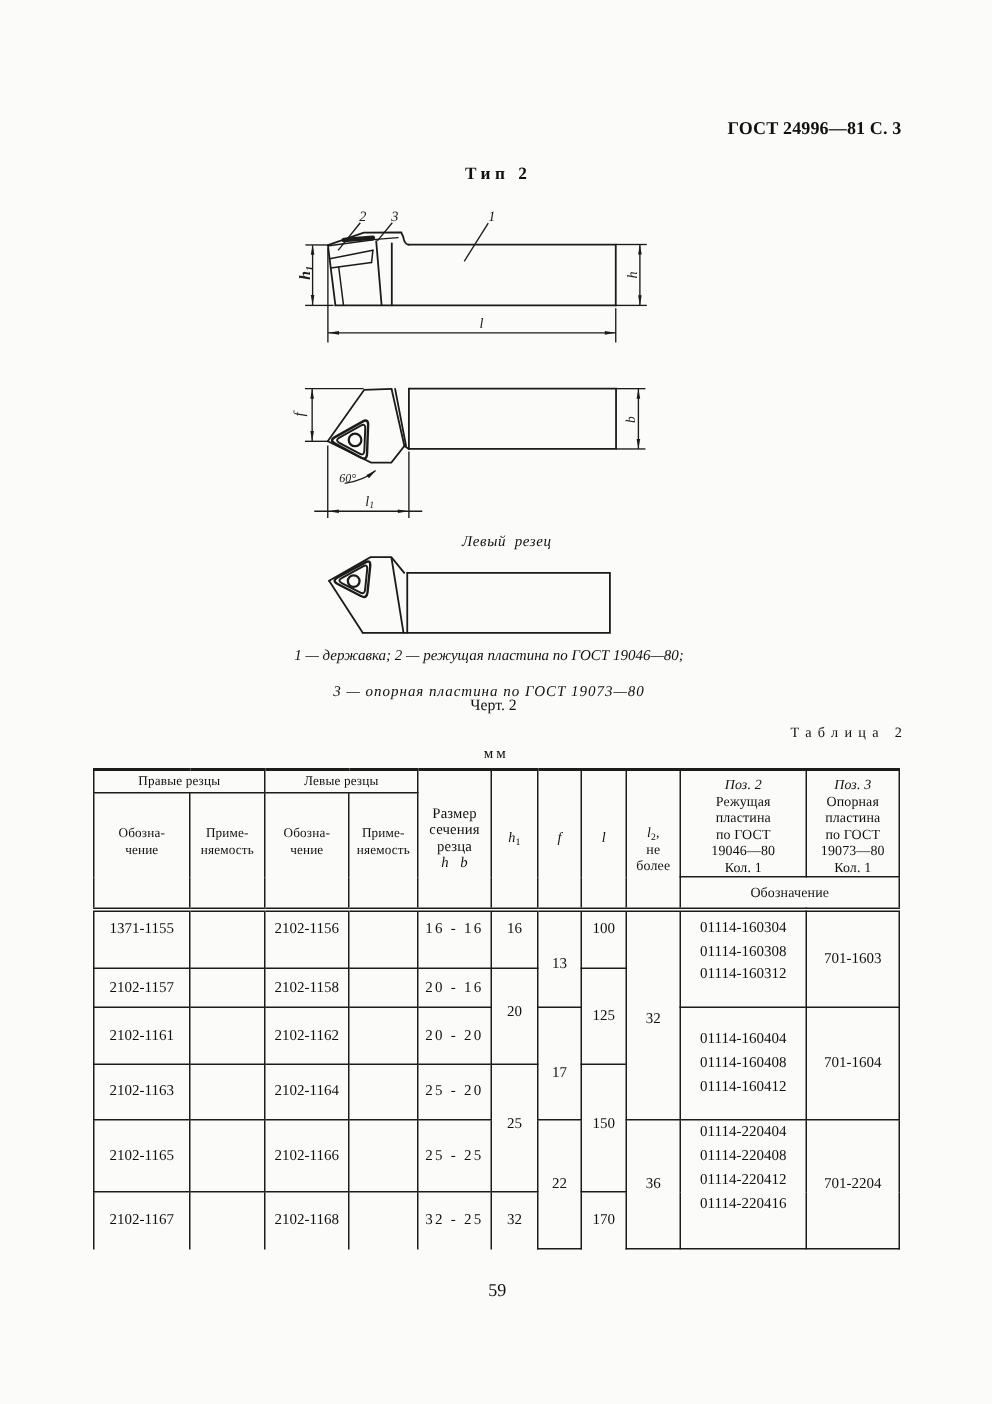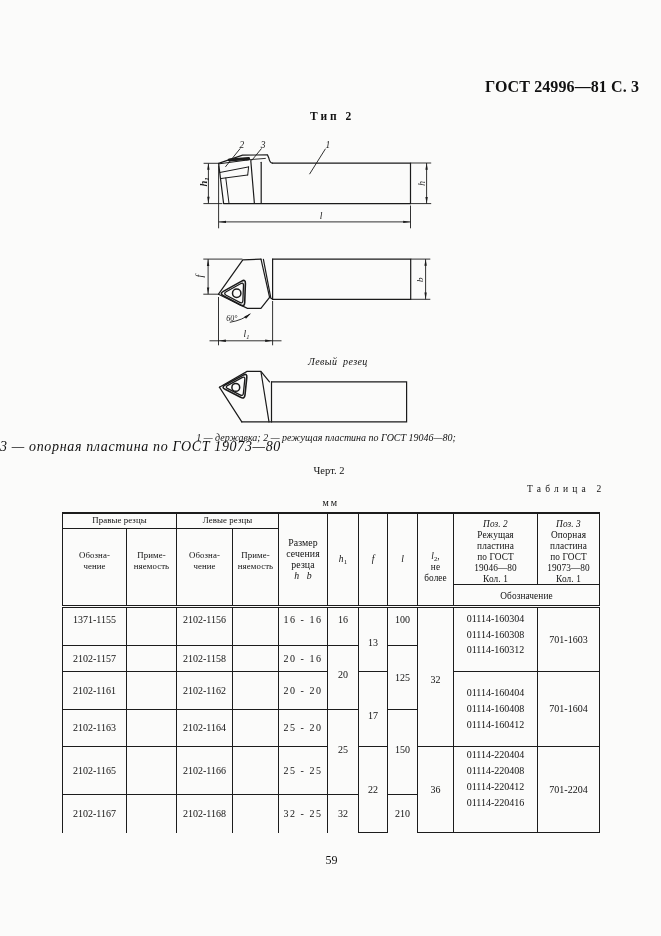--- a/index.html
+++ b/index.html
@@ -1,22 +1,22 @@
 <!DOCTYPE html>
 <html><head>
 <meta charset="utf-8">
 <style>
 html,body{margin:0;padding:0;}
 body{width:661px;height:936px;background:#fbfbfa;font-family:"Liberation Serif",serif;color:#111;position:relative;overflow:hidden;}
 .abs{position:absolute;white-space:nowrap;}
-#gost{top:78px;left:485px;font-size:16px;font-weight:bold;letter-spacing:0.1px;}
+#gost{top:78px;left:485px;font-size:12px;font-weight:bold;letter-spacing:0.1px;}
 #tip2{top:110px;left:310px;font-size:11.5px;font-weight:bold;letter-spacing:3px;}
 #levy{top:356px;left:308px;font-style:italic;font-size:10px;letter-spacing:0.4px;}
 #cap1{top:431.5px;left:0;width:652px;text-align:center;font-style:italic;font-size:10px;}
-#cap2{top:439px;left:0;width:652px;text-align:left;font-style:italic;font-size:14px;letter-spacing:0.65px;}
+#cap2{top:456px;left:0;width:652px;text-align:center;font-style:italic;font-size:10px;letter-spacing:0.65px;}
 #chert{top:465px;left:0;width:658px;text-align:center;font-size:10.5px;}
 #tab2{top:483.5px;left:527px;font-size:9.5px;letter-spacing:4.2px;}
 #mm{top:497px;left:322.5px;font-size:10px;letter-spacing:2px;}
 #pg{top:853px;left:1px;width:661px;text-align:center;font-size:12px;}
 
 #tbl{position:absolute;left:62px;top:512px;border-collapse:collapse;table-layout:fixed;font-family:"Liberation Serif",serif;}
 #tbl td{border:1px solid #1c1c1c;text-align:center;vertical-align:middle;padding:0;font-size:10px;line-height:1.25;overflow:hidden;}
 #tbl td.hd{font-size:8.8px;line-height:10.7px;letter-spacing:0.1px;}
 #tbl tr.noline td{border-bottom:none;}
 .it{font-style:italic;}
@@ -224,16 +224,16 @@
  <td rowspan="2" style="line-height:16px;padding-bottom:21px">01114-220404<br>01114-220408<br>01114-220412<br>01114-220416</td>
  <td rowspan="2">701-2204</td>
 </tr>
 <tr class="noline" style="height:38px">
  <td>2102-1167</td>
         <td></td>
         <td>2102-1168</td>
         <td></td>
         <td class="dim">32 - 25</td>
         <td>32</td>
-        <td>210</td>
+        <td>170</td>
 </tr>
 </tbody>
   </table>
 
 </body></html>

